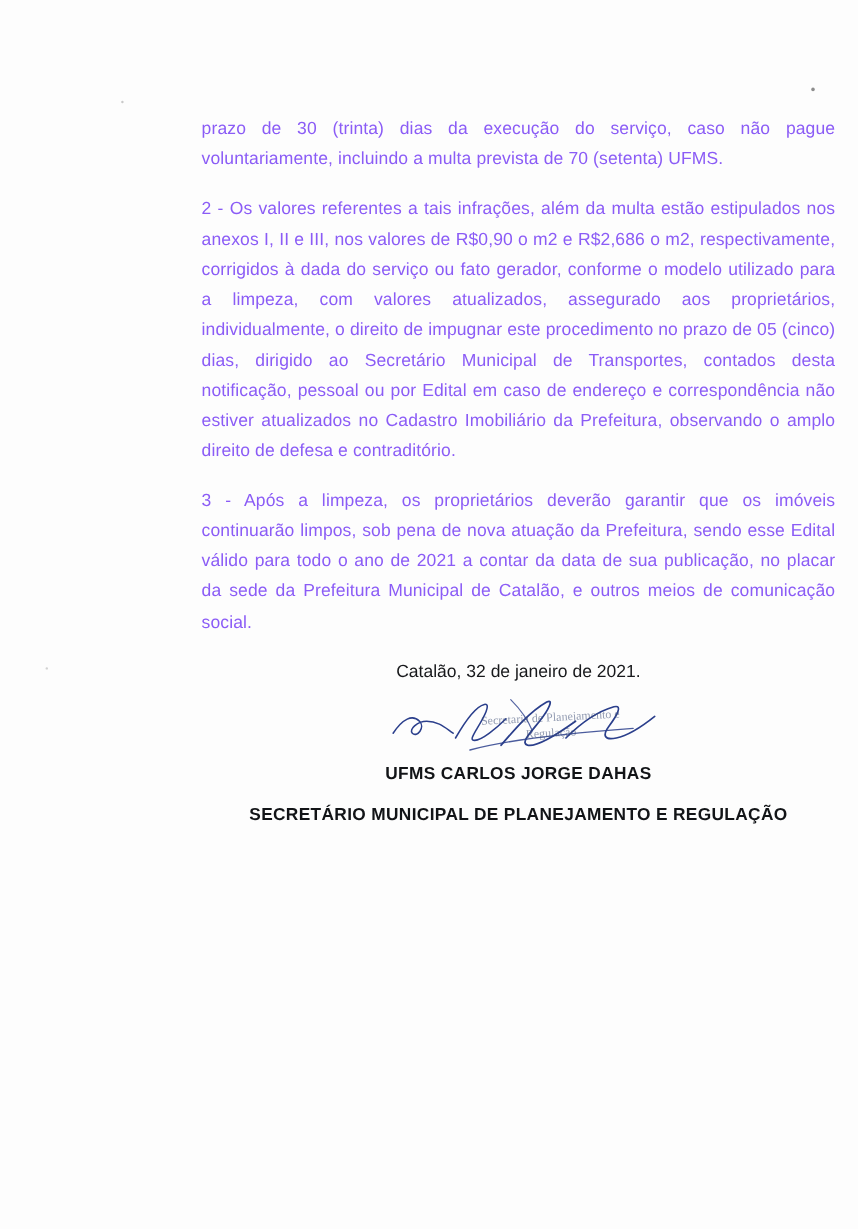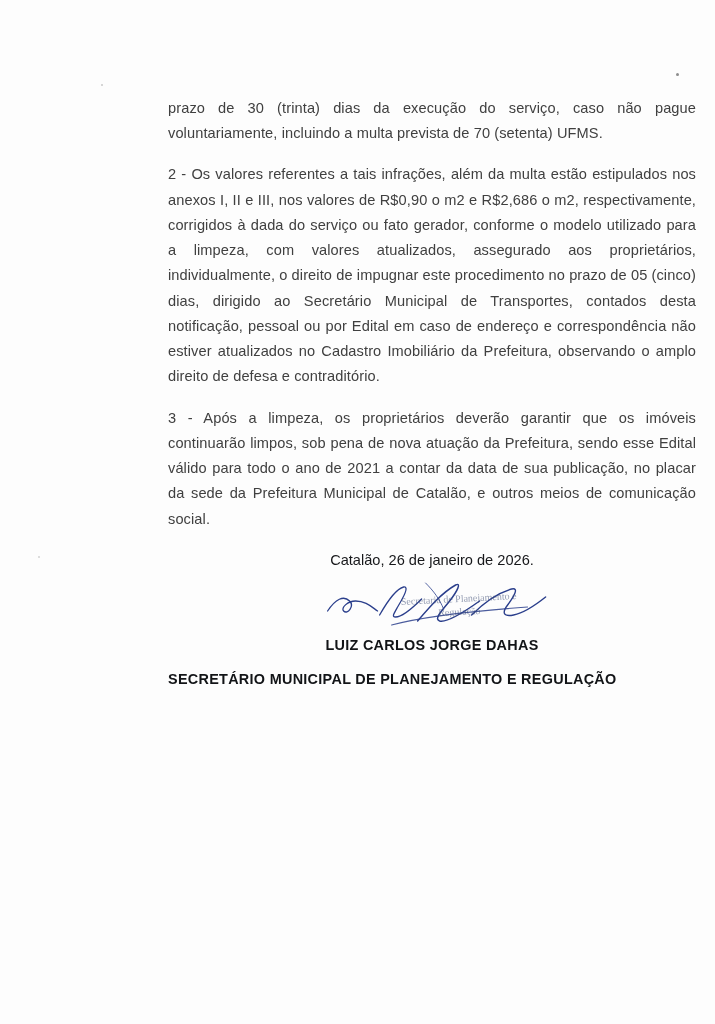--- a/index.html
+++ b/index.html
@@ -27,21 +27,21 @@
     left: 168px;
     top: 96px;
     width: 528px;
   }
   p.para {
     margin: 0 0 16px 0;
     font-size: 14.6px;
     line-height: 1.73;
     text-align: justify;
     text-justify: inter-word;
-    color: #404040;
+    color: #8b5cf6;
     letter-spacing: 0.1px;
   }
   p.para.last-of-block {
     margin-bottom: 17px;
   }
   .closing {
     margin: 10px 0 0 0;
     font-size: 14.6px;
     line-height: 1.7;
     text-align: center;
@@ -77,21 +77,21 @@
   .sig-name {
     margin: 0;
     text-align: center;
     font-size: 14.4px;
     font-weight: bold;
     letter-spacing: 0.3px;
     color: #121417;
   }
   .sig-role {
     margin: 18px 0 0 0;
-    text-align: left;
+    text-align: center;
     font-size: 14.4px;
     font-weight: bold;
     letter-spacing: 0.3px;
     color: #121417;
   }
   .speck {
     position: absolute;
     background: #b9b9b9;
     border-radius: 50%;
   }
@@ -110,31 +110,31 @@
 
   <div class="doc-body">
 
     <p class="para">prazo de 30 (trinta) dias da execução do serviço, caso não pague voluntariamente, incluindo a multa prevista de 70 (setenta) UFMS.</p>
 
     <p class="para">2 - Os valores referentes a tais infrações, além da multa estão estipulados nos anexos I, II e III, nos valores de R$0,90 o m2 e R$2,686 o m2, respectivamente, corrigidos à dada do serviço ou fato gerador, conforme o modelo utilizado para a limpeza, com valores atualizados, assegurado aos proprietários, individualmente, o direito de impugnar este procedimento no prazo de 05 (cinco) dias, dirigido ao Secretário Municipal de Transportes, contados desta notificação, pessoal ou por Edital em caso de endereço e correspondência não estiver atualizados no Cadastro Imobiliário da Prefeitura, observando o amplo direito de defesa e contraditório.</p>
 
     <p class="para">3 - Após a limpeza, os proprietários deverão garantir que os imóveis continuarão limpos, sob pena de nova atuação da Prefeitura, sendo esse Edital válido para todo o ano de 2021 a contar da data de sua publicação, no placar da sede da Prefeitura Municipal de Catalão, e outros meios de comunicação social.</p>
 
 
-    <p class="closing">Catalão, 26 de janeiro de 2026.</p>
+    <p class="closing">Catalão, 32 de janeiro de 2021.</p>
 
     <div class="sig-area">
       <svg class="sig-ink" viewBox="0 0 230 52" aria-hidden="true">
         <path d="M6,30 C14,18 22,14 28,20 C33,25 26,34 22,30 C19,27 26,20 34,20 C44,20 50,26 56,30" fill="none" stroke="#2b3f8c" stroke-width="1.3" stroke-linecap="round"></path>
         <path d="M58,34 C66,20 74,8 82,6 C88,5 82,16 76,26 C72,33 70,36 74,36 C80,36 92,26 100,18" fill="none" stroke="#2b3f8c" stroke-width="1.3" stroke-linecap="round"></path>
         <path d="M96,40 C108,26 120,12 134,4 C140,1 136,10 128,20 C120,30 112,38 118,40 C126,42 144,30 158,20" fill="none" stroke="#2b3f8c" stroke-width="1.5" stroke-linecap="round"></path>
         <path d="M150,34 C162,22 176,12 190,8 C198,6 192,16 186,24 C180,32 182,36 192,34 C202,32 214,24 224,16" fill="none" stroke="#2b3f8c" stroke-width="1.4" stroke-linecap="round"></path>
         <path d="M70,44 C100,36 150,30 206,26" fill="none" stroke="#2b3f8c" stroke-width="1.1" stroke-linecap="round" opacity="0.85"></path>
         <path d="M104,2 C112,10 118,18 122,28" fill="none" stroke="#2b3f8c" stroke-width="1" stroke-linecap="round" opacity="0.8"></path>
       </svg>
       <div class="stamp-text">Secretaria de Planejamento e Regulação</div>
     </div>
 
-    <p class="sig-name">LUIZ CARLOS JORGE DAHAS</p>
+    <p class="sig-name">UFMS CARLOS JORGE DAHAS</p>
     <p class="sig-role">SECRETÁRIO MUNICIPAL DE PLANEJAMENTO E REGULAÇÃO</p>
 
   </div>
 </div>
 
 </body></html>

